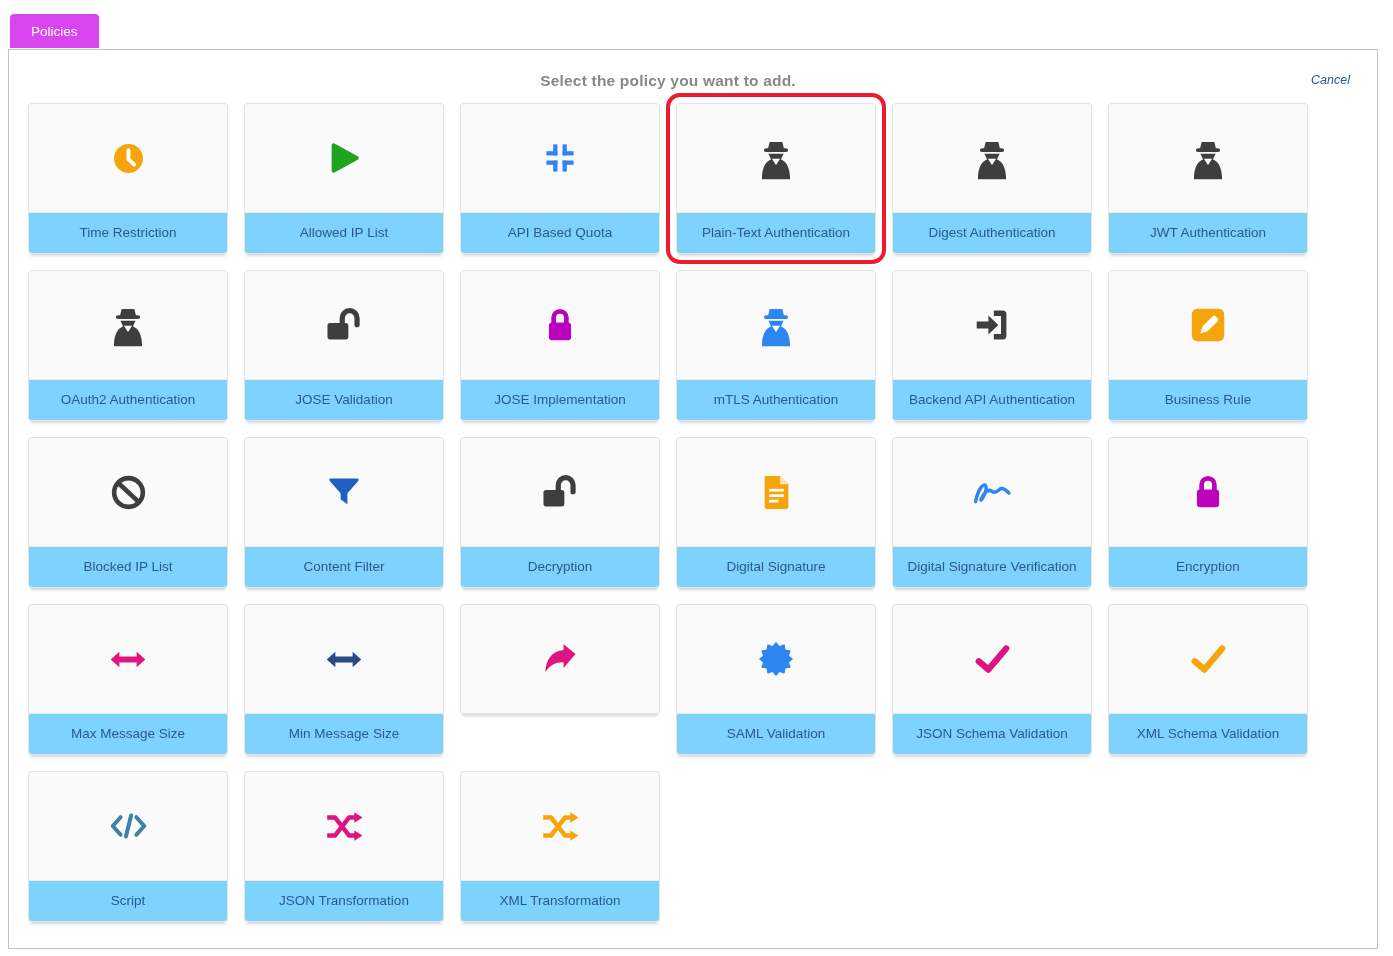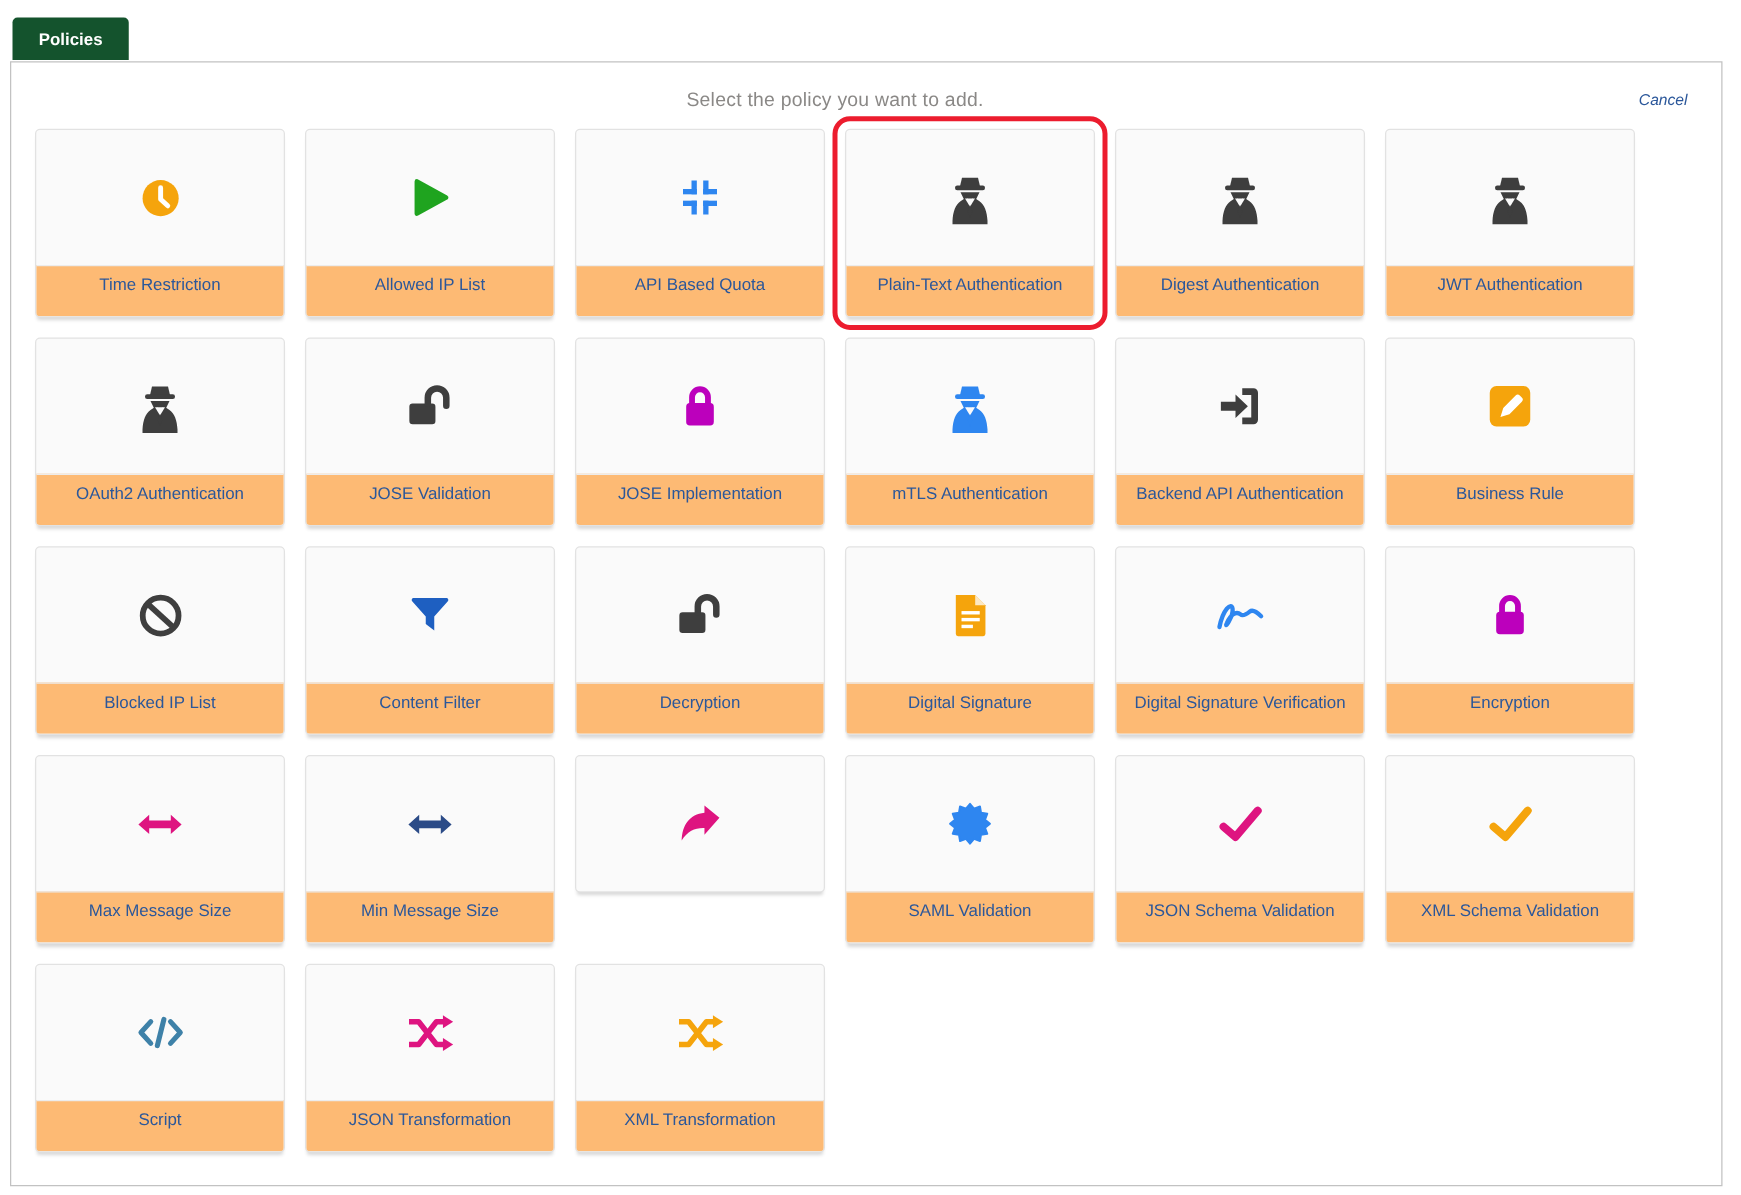--- a/index.html
+++ b/index.html
@@ -5,39 +5,39 @@
   * { box-sizing: border-box; }
   html,body { margin:0; padding:0; }
   body {
     width:1393px; height:956px; position:relative; overflow:hidden;
     background:#ffffff;
     font-family:"Liberation Sans", sans-serif;
     -webkit-font-smoothing:antialiased;
   }
   .tab {
     position:absolute; left:10px; top:14px; z-index:3;
-    background:#14532d; color:#fff;
-    font-size:13.5px; font-weight:bold;
+    background:#d946ef; color:#fff;
+    font-size:13.5px; font-weight:normal;
     padding:10px 21px 9px 21px;
     border-radius:4px 4px 0 0;
     cursor:pointer;
   }
   .panel {
     position:absolute; left:8px; top:49px;
     width:1370px;
     border:1px solid #C2C2C2;
     background:#fff;
     padding-bottom:26px;
     z-index:1;
   }
   .panel-header { position:relative; height:53px; }
   .prompt {
     position:absolute; left:19px; top:22px; width:1280px;
     text-align:center;
-    color:#8A8886; font-size:15.5px; font-weight:400;
+    color:#8A8886; font-size:15.5px; font-weight:700;
     letter-spacing:0.2px;
   }
   .cancel {
     position:absolute; right:27px; top:23px;
     color:#2B579A; font-size:12.5px; cursor:pointer; text-decoration:none;font-style:italic;
   }
   .grid {
     display:grid;
     grid-template-columns:repeat(6, 200px);
     gap:16px;
@@ -56,24 +56,24 @@
     outline:4px solid #EC1C2E;
     outline-offset:6px;
   }
   .card-body {
     height:108px;
     display:flex; align-items:center; justify-content:center;
   }
   .card-icon { display:flex; align-items:center; justify-content:center; }
   .card-icon svg { display:block; }
   .card-footer {
-    background:#fdba74;
+    background:#7dd3fc;
     border-top:1px solid #ECECEC;
     min-height:41px;
-    display:flex; justify-content:center;
+    display:flex; align-items:center; justify-content:center;
     text-align:center;
     padding:5px 12px;
   }
   .card-label {
     color:#2B579A;
     font-size:13.5px;
     line-height:1.5;
   }
 </style>
 </head>

